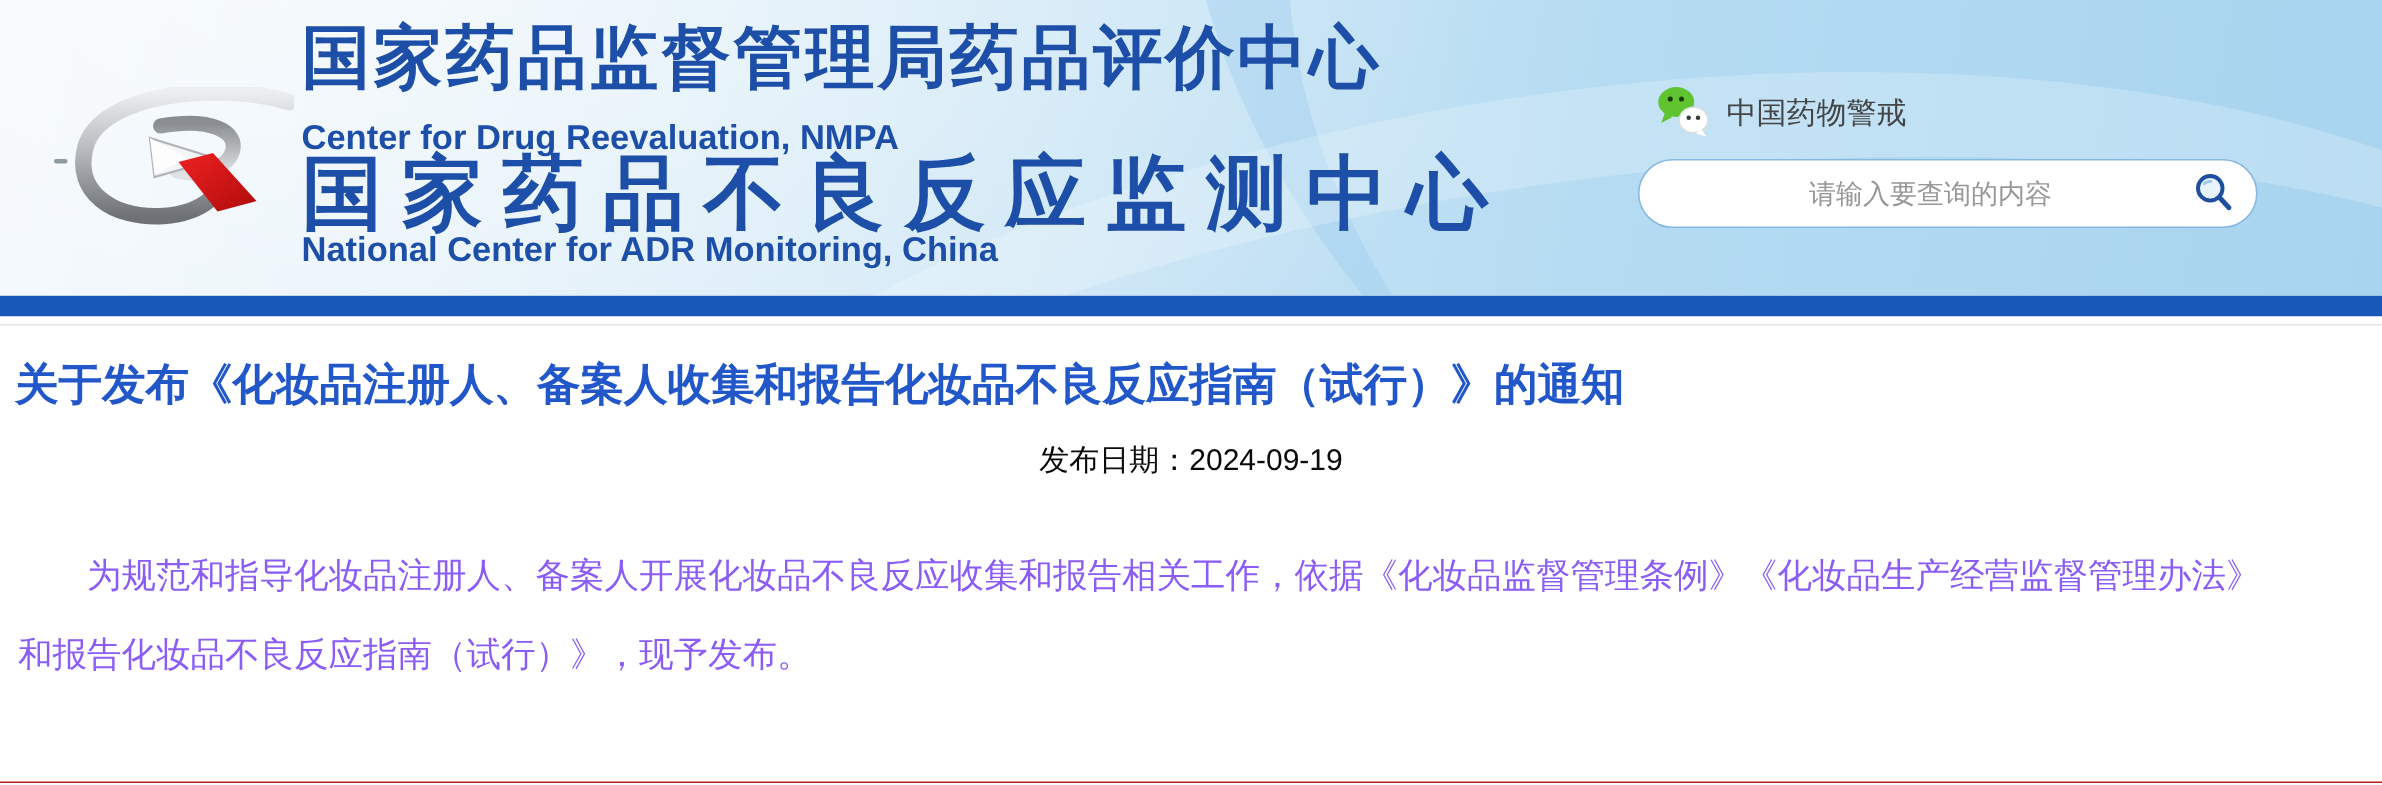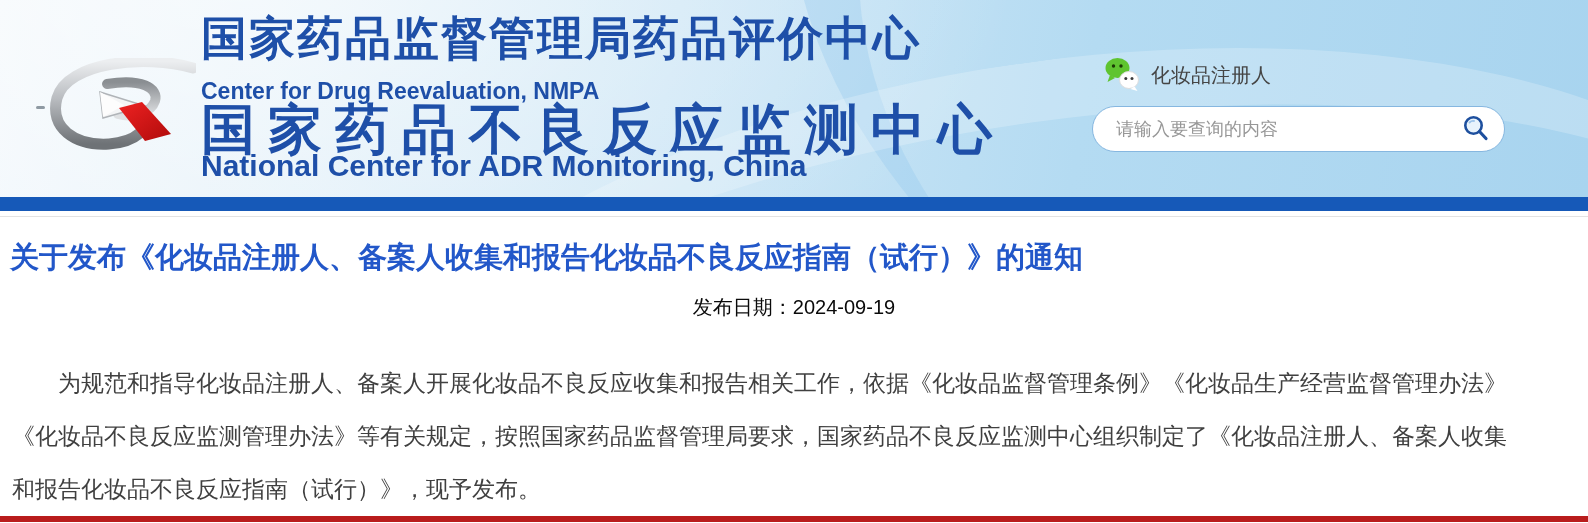--- a/index.html
+++ b/index.html
@@ -2,21 +2,21 @@
 <html><head>
 <meta charset="utf-8">
 <style>
   * { box-sizing: border-box; }
   html, body { margin: 0; padding: 0; }
   body {
     width: 1588px; height: 523px;
     font-family: "Liberation Sans", "DejaVu Sans", sans-serif;
     background: #ffffff; overflow: hidden;
   }
-  .page { width: 1588px; height: 522px; border-bottom: 6px solid #b91c1c; position: relative; background:#fff; }
+  .page { width: 1588px; height: 522px; border-bottom: 1px solid #b91c1c; position: relative; background:#fff; }
 
   
   .site-header {
     position: relative; height: 197px; overflow: hidden;
     background: linear-gradient(100deg, #f3f8fc 0%, #e4f1f9 20%, #cfe7f6 42%, #b4dbf2 68%, #a8d4ef 100%);
   }
   .swoosh { position: absolute; pointer-events: none; }
   .s1 { left: -120px; top: -80px; width: 1250px; height: 520px;
         background: radial-gradient(ellipse at 28% 8%, rgba(255,255,255,0.6), rgba(255,255,255,0) 62%); }
   .s2 { right: -260px; top: -340px; width: 1100px; height: 760px; border-radius: 50%;
@@ -25,44 +25,44 @@
         border-top: 60px solid rgba(255,255,255,0.22); transform: rotate(-8deg); }
 
   .logo { position: absolute; left: 44px; top: 58px; width: 152px; height: 92px; display: block; cursor: pointer; }
   .logo svg { width: 100%; height: 100%; }
   .logo-tick { position: absolute; left: 36px; top: 106px; width: 9px; height: 3px; background: #8f9aa3; border-radius: 2px; }
 
   .org-block { position: absolute; left: 201px; top: 12px; color: #1e4fa8; font-weight: bold; white-space: nowrap; }
   .org-cn1 { font-size: 46px; line-height: 52px; letter-spacing: 2px; }
   .org-en1 { font-size: 23px; line-height: 26px; margin-top: 14px; }
   .org-cn2 { font-size: 54px; line-height: 48px; letter-spacing: 13px; margin-top: 1px; }
-  .org-en2 { font-size: 30px; line-height: 26px; margin-top: 0px; }
+  .org-en2 { font-size: 23px; line-height: 26px; margin-top: 0px; }
 
   .wechat-row { position: absolute; left: 1103px; top: 56px; display: flex; align-items: center; gap: 10px;
                 color: #454545; font-size: 20px; cursor: pointer; }
   .wechat-icon { width: 38px; height: 38px; display: inline-block; }
 
   .search-box { position: absolute; left: 1092px; top: 106px; width: 413px; height: 46px;
                 background: #fff; border: 1px solid #86b7e0; border-radius: 24px;
                 display: flex; align-items: center; padding: 0 12px 0 21px; }
   .search-box input { flex: 1; border: none; outline: none; background: transparent;
-                      font-size: 18px; color: #701a75; font-family: Liberation Serif, serif; }
+                      font-size: 18px; color: #701a75; font-family: Liberation Serif, serif; text-align: center; }
   .search-box input::placeholder { color: #979797; }
   .search-btn { border: none; background: none; padding: 0; margin: 0; width: 32px; height: 32px; cursor: pointer; }
 
   
   .blue-bar { height: 14px; background: #1659b8; }
   .hairline { height: 6px; background: #fff; border-bottom: 1px solid #e3e3e3; }
 
   
   .content { position: relative; }
   .article-title { margin: 25px 10px 0; text-align: left; font-size: 29px; line-height: 30px;
                    font-weight: bold; color: #2257c9; }
   .publish-date { margin-top: 24px; text-align: center; font-size: 20px; line-height: 22px; color: #0a0a0a; }
-  .para { margin: 39px 12px 0; font-size: 23px; color: #404040; }
+  .para { margin: 39px 12px 0; font-size: 23px; color: #8b5cf6; }
   .pline { line-height: 53px; white-space: nowrap; }
   .pline.indent { text-indent: 2em; }
 </style>
 </head>
 <body>
 
 <div class="page">
 
   <header class="site-header">
     <div class="swoosh s1"></div>
@@ -109,21 +109,21 @@
           <ellipse cx="14.5" cy="12" rx="12" ry="10" fill="#5fc430"></ellipse>
           <path d="M7 19 L4.5 26 L12 22 Z" fill="#5fc430"></path>
           <circle cx="10.5" cy="10" r="1.7" fill="#1c3a05"></circle>
           <circle cx="18" cy="10" r="1.7" fill="#1c3a05"></circle>
           <ellipse cx="26" cy="24" rx="9.5" ry="8.5" fill="#ffffff" stroke="#dedede"></ellipse>
           <path d="M31.5 30.5 L34.5 35 L27.5 33 Z" fill="#ffffff"></path>
           <circle cx="22.8" cy="22.5" r="1.5" fill="#3c3c3c"></circle>
           <circle cx="29" cy="22.5" r="1.5" fill="#3c3c3c"></circle>
         </svg>
       </span>
-      <span>化妆品注册人</span>
+      <span>中国药物警戒</span>
     </div>
 
     <div class="search-box">
       <input type="text" placeholder="请输入要查询的内容" style="">
       <button class="search-btn">
         <svg viewBox="0 0 32 32">
           <circle cx="13.5" cy="12.5" r="8.2" fill="rgba(190,220,245,0.35)" stroke="#1d4f9e" stroke-width="2.6"></circle>
           <path d="M9.5 9.5 Q11.5 7.5 14 8" fill="none" stroke="#9cc4ea" stroke-width="1.8" stroke-linecap="round"></path>
           <line x1="19.5" y1="18.5" x2="26" y2="25.5" stroke="#1d4f9e" stroke-width="3.2" stroke-linecap="round"></line>
         </svg>
@@ -132,18 +132,17 @@
   </header>
 
   <div class="blue-bar"></div>
   <div class="hairline"></div>
 
   <main class="content">
     <h1 class="article-title">关于发布《化妆品注册人、备案人收集和报告化妆品不良反应指南（试行）》的通知</h1>
     <div class="publish-date">发布日期：2024-09-19</div>
     <div class="para">
       <div class="pline indent">为规范和指导化妆品注册人、备案人开展化妆品不良反应收集和报告相关工作，依据《化妆品监督管理条例》《化妆品生产经营监督管理办法》</div>
-      <div class="pline">《化妆品不良反应监测管理办法》等有关规定，按照国家药品监督管理局要求，国家药品不良反应监测中心组织制定了《化妆品注册人、备案人收集</div>
       <div class="pline">和报告化妆品不良反应指南（试行）》，现予发布。</div>
     </div>
   </main>
 
 </div>
 
 </body></html>

